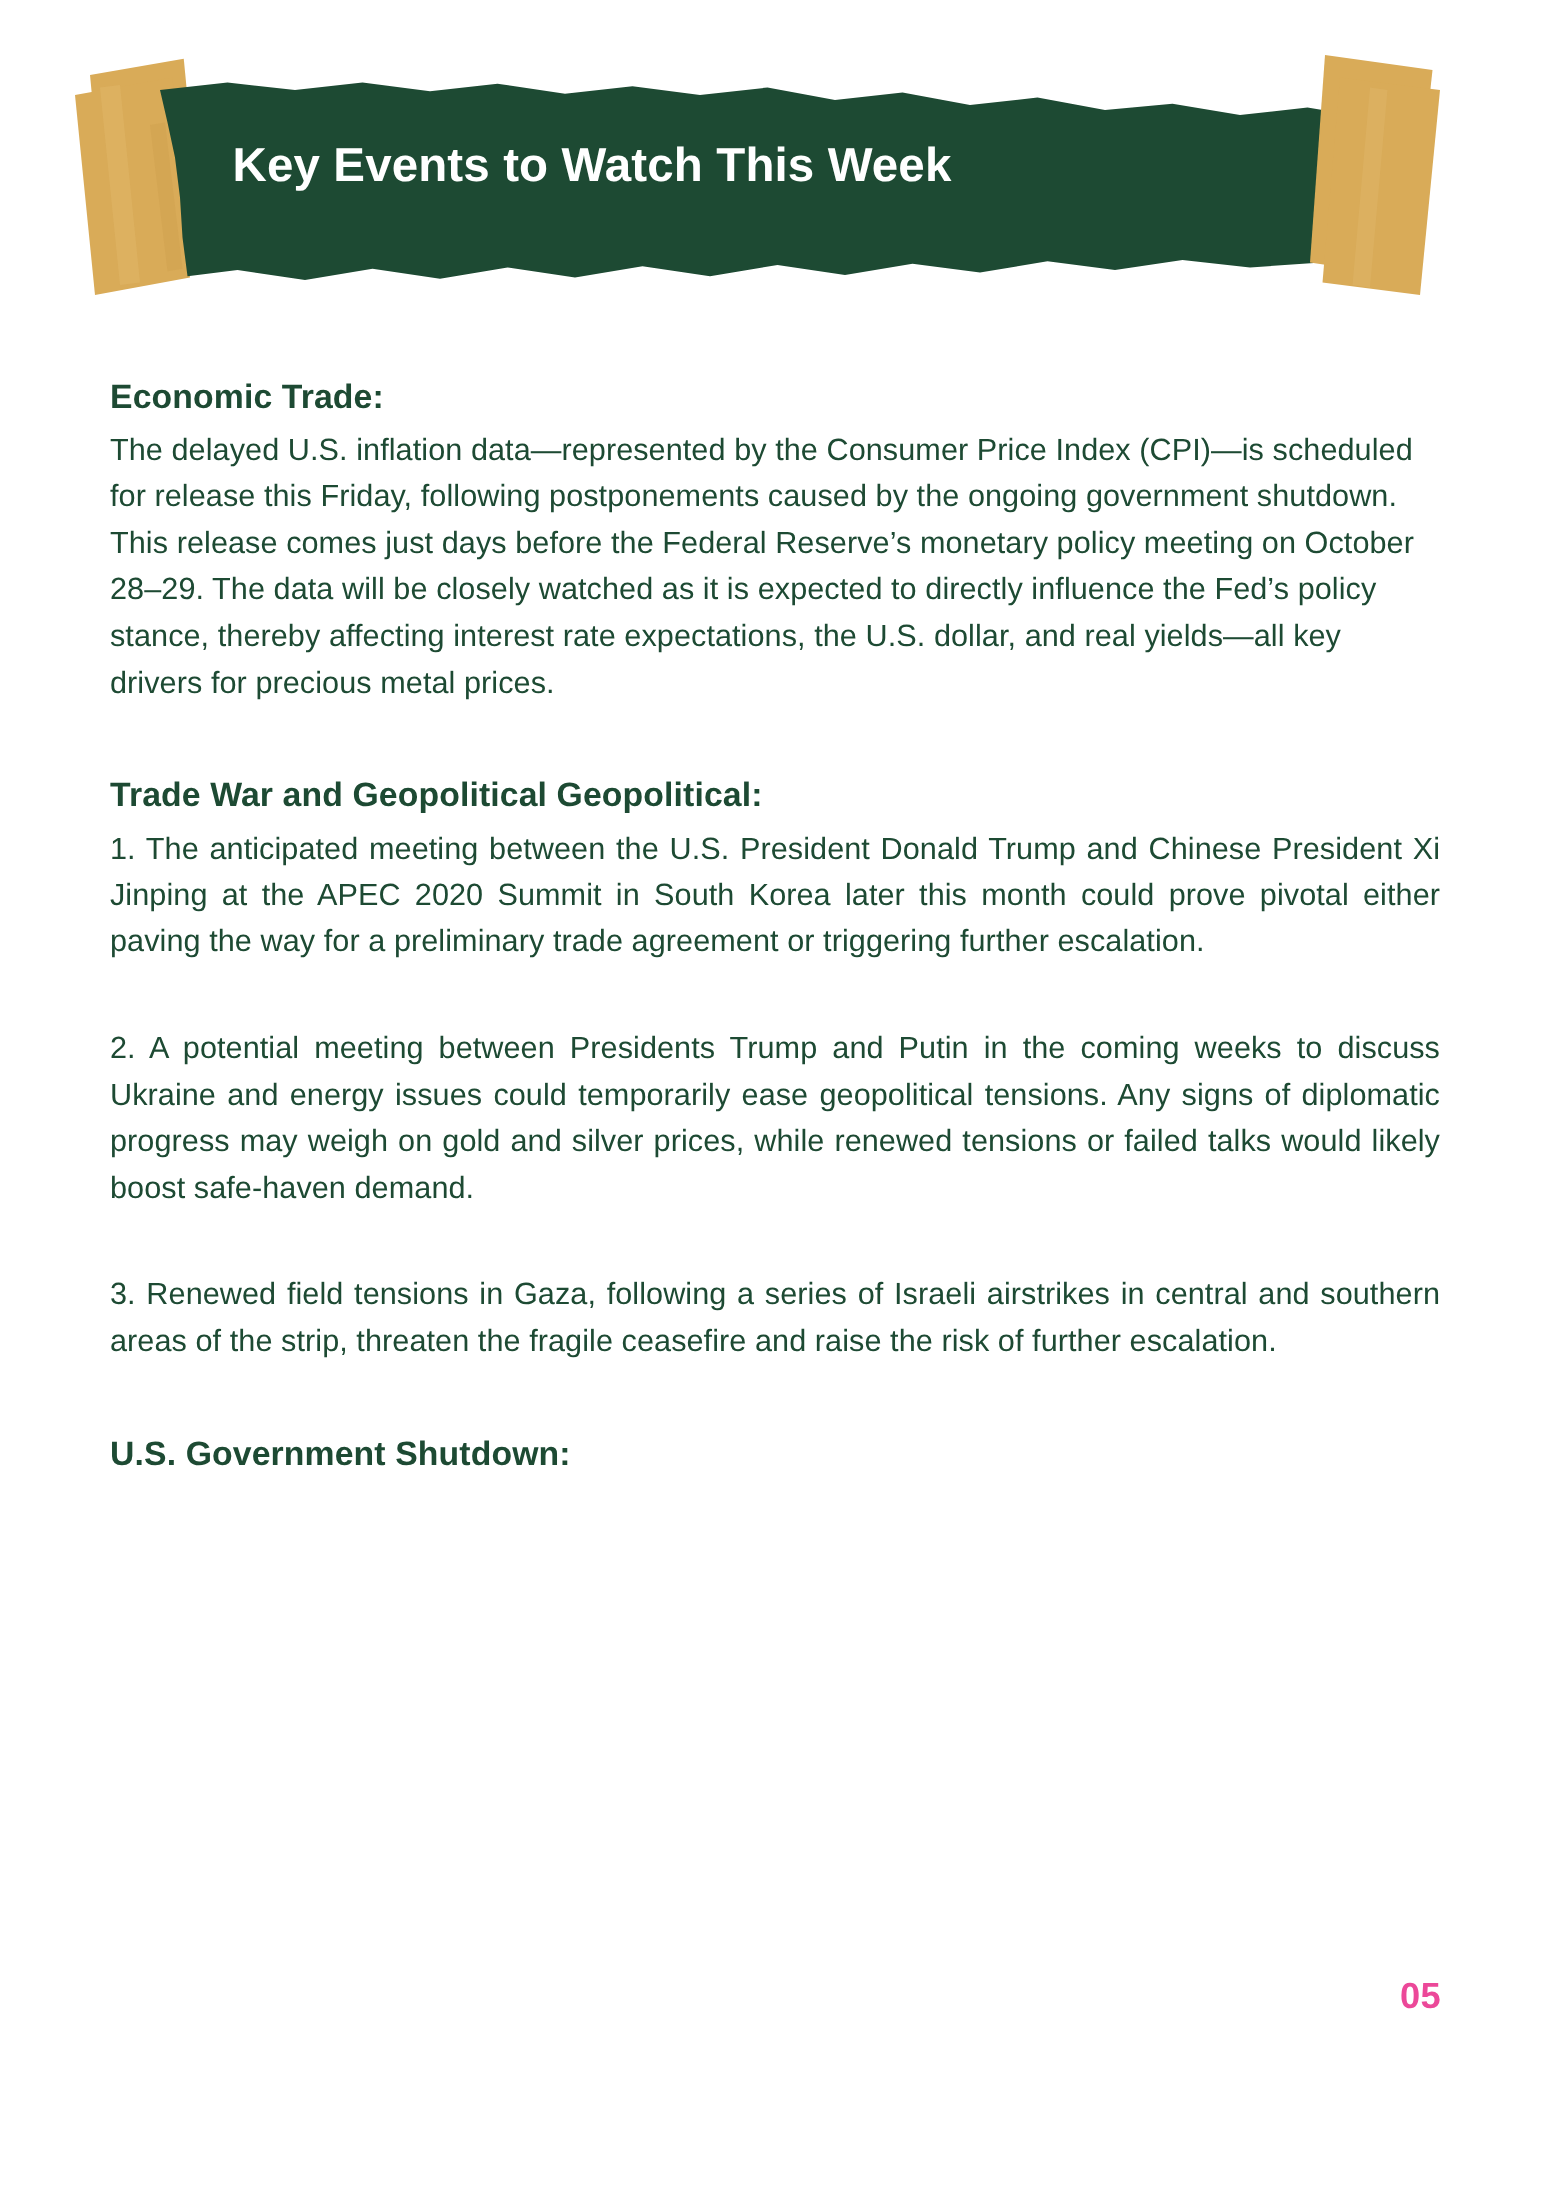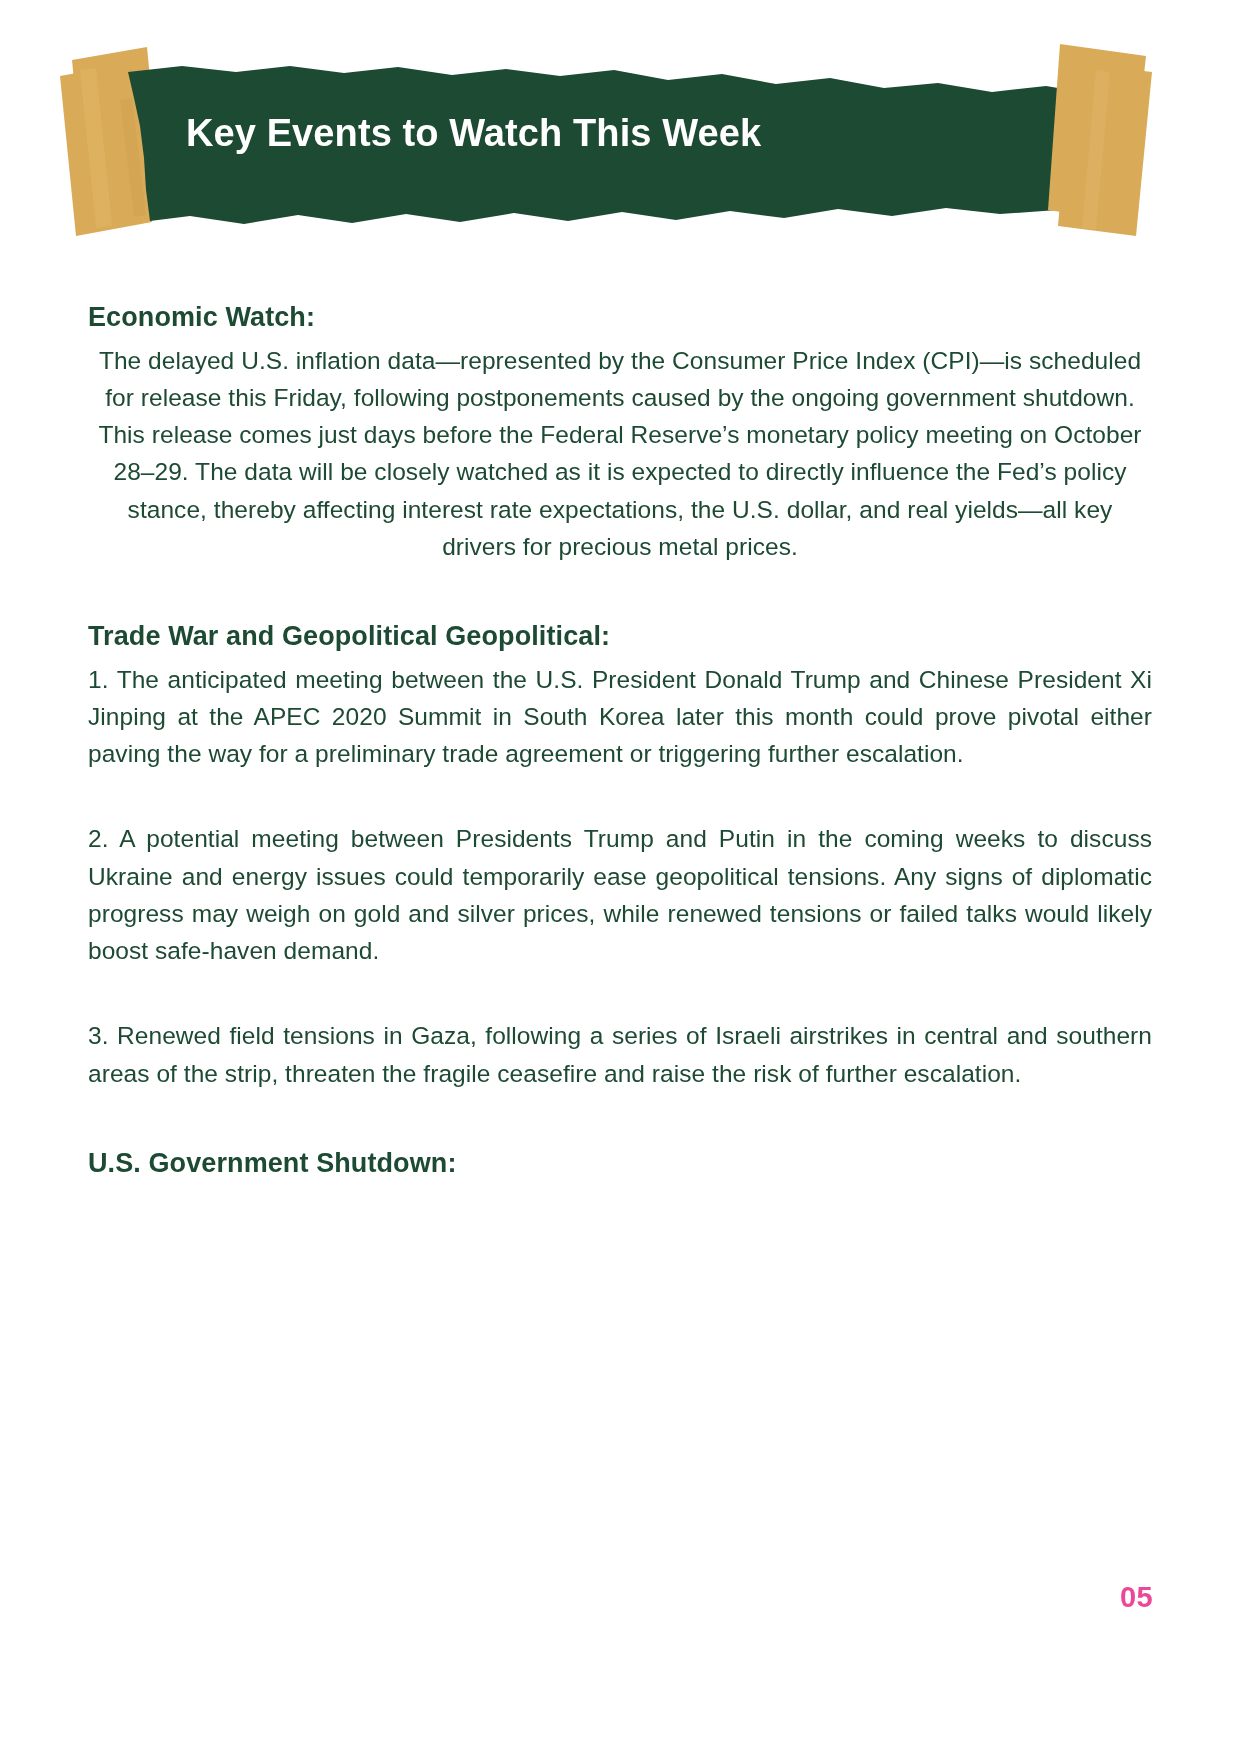--- a/index.html
+++ b/index.html
@@ -60,21 +60,20 @@
     margin: 0 0 6px 0;
     letter-spacing: 0.1px;
   }
 
   .para {
     font-size: 24.5px;
     color: #1d4a33;
     line-height: 1.52;
     margin: 0;
     letter-spacing: 0.05px;
-    text-align: center;
   }
   .para.justify {
     text-align: justify;
     text-justify: inter-word;
   }
 
   .gap-lg { height: 54px; }
   .gap-md { height: 48px; }
 
   
@@ -118,21 +117,21 @@
       <polygon points="1096,70 1110,72 1096,230 1082,228" fill="#e0b668" opacity="0.5"></polygon>
     </g>
   </svg>
 
   <div class="banner-title">Key Events to Watch This Week</div>
 </div>
 
 <div class="content">
 
   <div class="section">
-    <div class="sec-heading">Economic Watch:</div>
+    <div class="sec-heading">Economic Trade:</div>
     <p class="para">The delayed U.S. inflation data—represented by the Consumer Price Index (CPI)—is scheduled for release this Friday, following postponements caused by the ongoing government shutdown. This release comes just days before the Federal Reserve’s monetary policy meeting on October 28–29. The data will be closely watched as it is expected to directly influence the Fed’s policy stance, thereby affecting interest rate expectations, the U.S. dollar, and real yields—all key drivers for precious metal prices.</p>
   </div>
 
   <div class="gap-lg"></div>
 
   <div class="section">
     <div class="sec-heading">Trade War and Geopolitical Geopolitical:</div>
     <p class="para justify">1. The anticipated meeting between the U.S. President Donald Trump and Chinese President Xi Jinping at the APEC 2020 Summit in South Korea later this month could prove pivotal either paving the way for a preliminary trade agreement or triggering further escalation.</p>
     <div class="gap-md"></div>
     <p class="para justify">2. A potential meeting between Presidents Trump and Putin in the coming weeks to discuss Ukraine and energy issues could temporarily ease geopolitical tensions. Any signs of diplomatic progress may weigh on gold and silver prices, while renewed tensions or failed talks would likely boost safe-haven demand.</p>

